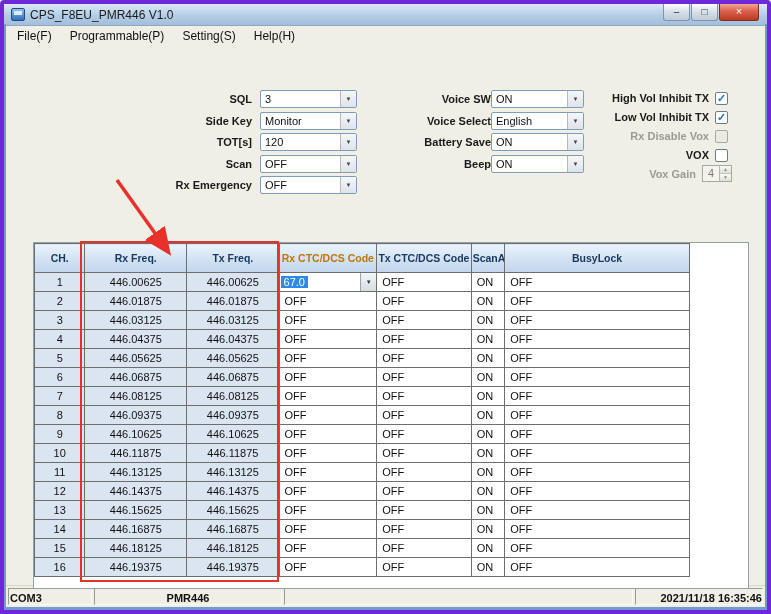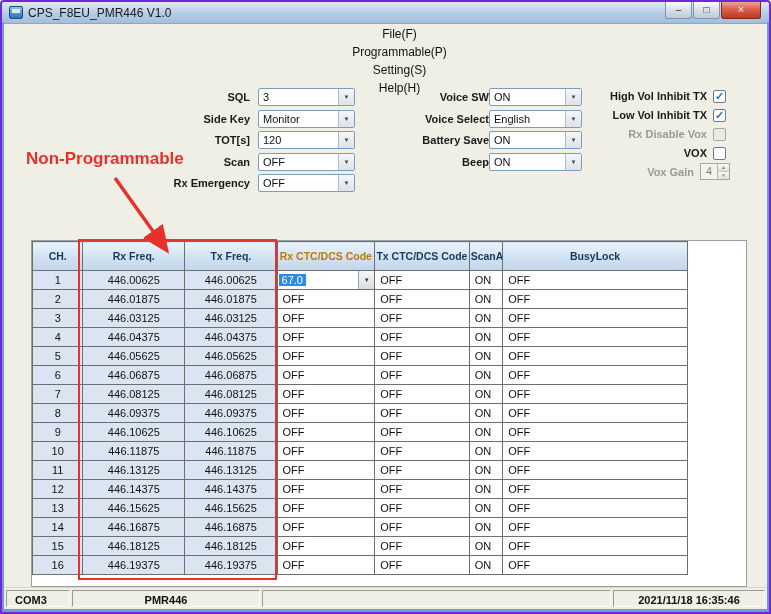--- a/index.html
+++ b/index.html
@@ -1,33 +1,33 @@
 <!DOCTYPE html>
 <html><head>
 <meta charset="utf-8">
 <style>
   * { margin:0; padding:0; box-sizing:border-box; }
   html,body { width:771px; height:614px; overflow:hidden; font-family:"Liberation Sans",sans-serif; }
-  .window { position:relative; width:771px; height:614px; background:#f0efe6; border:2px solid #6d28d9; border-radius:4px 4px 0 0; overflow:hidden; }
+  .window { position:relative; width:771px; height:614px; background:#f0efe6; border:4px solid #6d28d9; border-radius:4px 4px 0 0; overflow:hidden; }
   .edge { position:absolute; background:#6f9bd1; z-index:40; }
   .edge-left { left:0; top:20px; bottom:0; width:2px; }
   .edge-right { right:0; top:20px; bottom:0; width:2px; }
   .edge-bottom { left:0; right:0; bottom:0; height:3px; }
 
   
   .titlebar { position:absolute; top:0; left:0; right:0; height:22px; background:linear-gradient(#dce9f5,#b4cde6 55%,#a3bedb); display:flex; align-items:center; padding-left:7px; border-bottom:1px solid #8aa8c8; border-radius:3px 3px 0 0; }
   .app-icon { width:14px; height:13px; background:linear-gradient(#8fc0ee,#2f6fb4); border:1px solid #1d4c82; border-radius:2px; margin-right:5px; position:relative; }
   .app-icon::after { content:""; position:absolute; left:2px; top:2px; width:8px; height:4px; background:#dceafb; }
   .title-text { font-size:12px; color:#1a1a1a; }
   .win-controls { position:absolute; top:0; right:8px; display:flex; }
   .win-btn { width:27px; height:17px; background:linear-gradient(#fdfdfd,#d6dfe8 50%,#bfcbd8); border:1px solid #7e94ab; border-top:none; border-radius:0 0 3px 3px; font-size:10px; line-height:15px; text-align:center; color:#333; margin-left:1px; }
   .win-btn.close { width:40px; background:linear-gradient(#f2a493,#d9614b 45%,#bb3a23); color:#fff; border-color:#7e2c1c; font-size:11px; }
 
   
-  .menubar { position:absolute; top:23px; left:2px; right:2px; height:20px; display:flex; align-items:center; padding-left:28px; background:#f0efe6;flex-direction:column; }
+  .menubar { position:absolute; top:23px; left:2px; right:2px; height:20px; display:flex; padding-left:2px; background:#f0efe6; }
   .menu-item { font-size:12px; color:#111; padding:2px 9px; }
 
   
   .toolbar { position:absolute; top:43px; left:2px; right:2px; height:37px; display:flex; align-items:flex-start; padding-left:12px; background:#f0efe6; }
   .tb-btn { width:33px; text-align:center; padding-top:1px; }
   .tb-icon { width:20px; height:17px; margin:0 auto; position:relative; }
   .tb-label { font-size:10px; color:#222; margin-top:1px; }
   .tb-sep { width:1px; height:30px; background:#b2b2a6; box-shadow:1px 0 0 #ffffff; margin:2px 6px 0 6px; }
   .ic-new::before { content:""; position:absolute; left:5px; top:1px; width:10px; height:14px; background:#fff; border:1px solid #4f7cae; }
   .ic-open::before { content:""; position:absolute; left:2px; top:7px; width:15px; height:8px; background:linear-gradient(#ffe9a8,#edbf4f); border:1px solid #a8852e; }
@@ -81,24 +81,24 @@
   .col-ch { width:48px; } .col-rx { width:97px; } .col-tx { width:88px; }
   .col-rxc { width:93px; } .col-txc { width:90px; } .col-scan { width:32px; } .col-busy { width:176px; }
   td.editing { padding:0 !important; }
   .cell-combo { display:flex; align-items:center; height:18px; background:#fff; }
   .combo-sel { background:#2e8ae6; color:#fff; font-size:11px; padding:0 3px; margin:1px 0 1px 1px; }
   .combo-btn { margin-left:auto; width:16px; height:18px; background:linear-gradient(#f3f6f9,#d8dde2); border-left:1px solid #9aa4ae; font-size:6px; color:#333; display:flex; align-items:center; justify-content:center; }
 
   
   .statusbar { position:absolute; left:2px; right:2px; bottom:3px; height:22px; background:#f0efe6; border-top:1px solid #d8d7cc; display:flex; align-items:stretch; padding:1px 1px; }
   .sb-cell { border:1px solid; border-color:#9b9b91 #fbfbf6 #fbfbf6 #9b9b91; margin:1px 1px; font-size:11px; font-weight:bold; color:#111; padding-top:3px; }
-  .sb-port { width:64px; padding-left:8px; }
+  .sb-port { width:84px; padding-left:1px; }
   .sb-model { width:188px; text-align:center; }
   .sb-fill { flex:1; }
-  .sb-date { width:152px; text-align:center; }
+  .sb-date { width:128px; text-align:right; }
 </style>
 </head>
 <body>
 
 <div class="window">
 
   <div class="titlebar">
     <div class="app-icon"></div>
     <div class="title-text">CPS_F8EU_PMR446 V1.0</div>
     <div class="win-controls">
@@ -206,21 +206,20 @@
     <div class="vg-label">Vox Gain</div>
     <div class="spinner">
       <div class="spin-value">4</div>
       <div class="spin-btns">
         <div class="spin-btn">▲</div>
         <div class="spin-btn">▼</div>
       </div>
     </div>
   </div>
 
-  <div class="annotation-text">Non-Programmable</div>
   <svg class="annotation-arrow" width="80" height="95">
     <defs>
       <marker id="ah" markerWidth="9" markerHeight="8" refX="6" refY="3.5" orient="auto">
         <path d="M0,0 L8,3.5 L0,7 z" fill="#e8312a"></path>
       </marker>
     </defs>
     <line x1="10" y1="8" x2="60" y2="78" stroke="#e8312a" stroke-width="3.5" marker-end="url(#ah)"></line>
   </svg>
   <div class="np-rect"></div>
 

